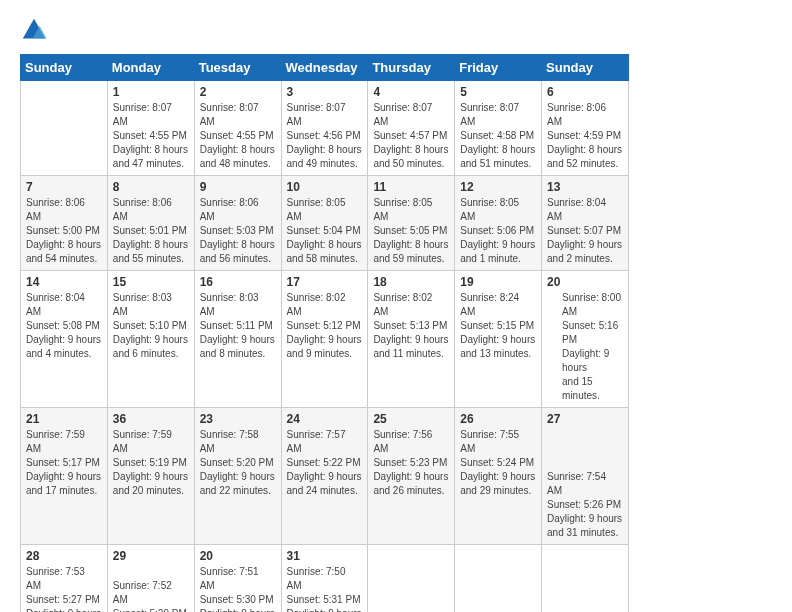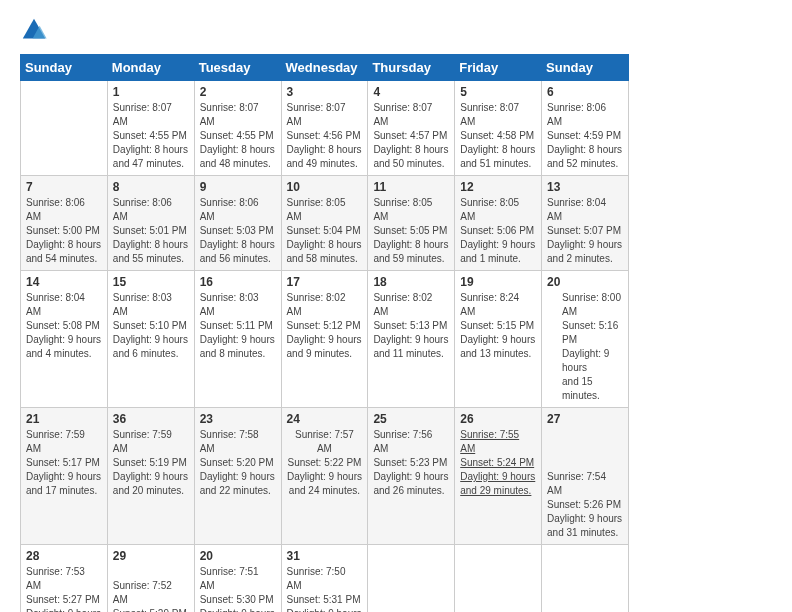--- a/index.html
+++ b/index.html
@@ -293,35 +293,35 @@
           </td>
           <td>
             <span class="day-number">23</span>
             <div class="day-info" style="white-space: pre-line;">Sunrise: 7:58 AM
 Sunset: 5:20 PM
 Daylight: 9 hours
 and 22 minutes.</div>
           </td>
           <td>
             <span class="day-number">24</span>
-            <div class="day-info" style="white-space: pre-line; text-align: center;">Sunrise: 7:57 AM
+            <div class="day-info" style="white-space: pre-line;">Sunrise: 7:57 AM
 Sunset: 5:22 PM
 Daylight: 9 hours
 and 24 minutes.</div>
           </td>
           <td>
             <span class="day-number">25</span>
             <div class="day-info" style="white-space: pre-line;">Sunrise: 7:56 AM
 Sunset: 5:23 PM
 Daylight: 9 hours
 and 26 minutes.</div>
           </td>
           <td>
             <span class="day-number">26</span>
-            <div class="day-info" style="white-space: pre-line; text-decoration: underline;">Sunrise: 7:55 AM
+            <div class="day-info" style="white-space: pre-line;">Sunrise: 7:55 AM
 Sunset: 5:24 PM
 Daylight: 9 hours
 and 29 minutes.</div>
           </td>
           <td>
             <span class="day-number">27</span>
             <div class="day-info" style="white-space: pre-line; margin-top: 44px;">Sunrise: 7:54 AM
 Sunset: 5:26 PM
 Daylight: 9 hours
 and 31 minutes.</div>

